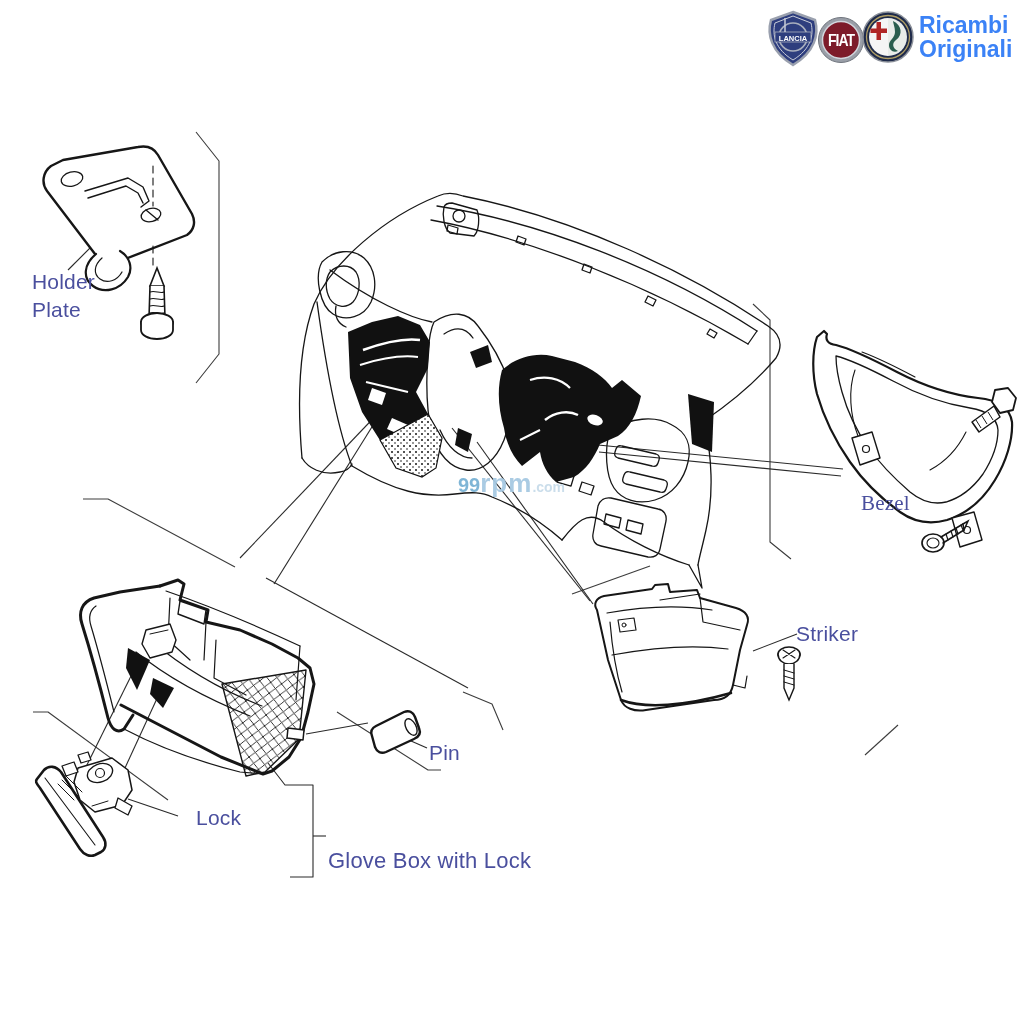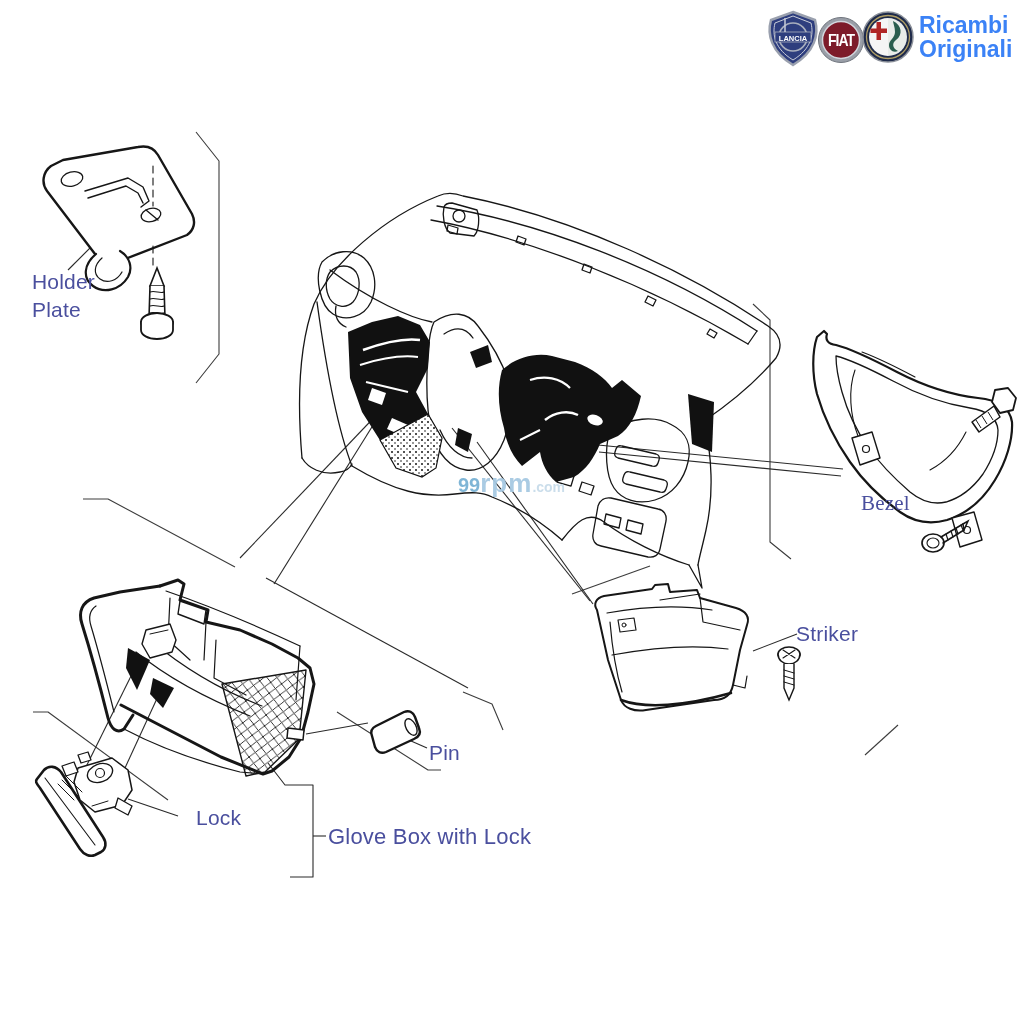--- a/index.html
+++ b/index.html
@@ -4,21 +4,21 @@
 <style>
   html,body{margin:0;padding:0;}
   body{
     width:1023px;height:1023px;position:relative;background:#ffffff;
     font-family:"Liberation Sans",sans-serif;overflow:hidden;
   }
   .label{
     position:absolute;color:var(--label,#4a4f9e);font-size:21px;line-height:1.33;
     white-space:pre-line;letter-spacing:.2px;
   }
-  #label-glove{font-size:22px;}
+  #label-glove{font-size:22px;margin-top:24px;}
   .brandtext{
     position:absolute;left:919px;top:13px;font-weight:bold;font-size:23px;
     line-height:1.06;color:#3b82f6;letter-spacing:0;
   }
   .logo{position:absolute;}
   #logo-lancia{left:765px;top:10px;}
   #logo-fiat{left:817px;top:15px;}
   #logo-alfa{left:862px;top:10px;}
   .watermark{position:absolute;left:458px;top:468px;opacity:.95;white-space:nowrap;}
   .wm1{font-size:20px;font-weight:bold;color:var(--watermark-strong,#79b2d4);}

